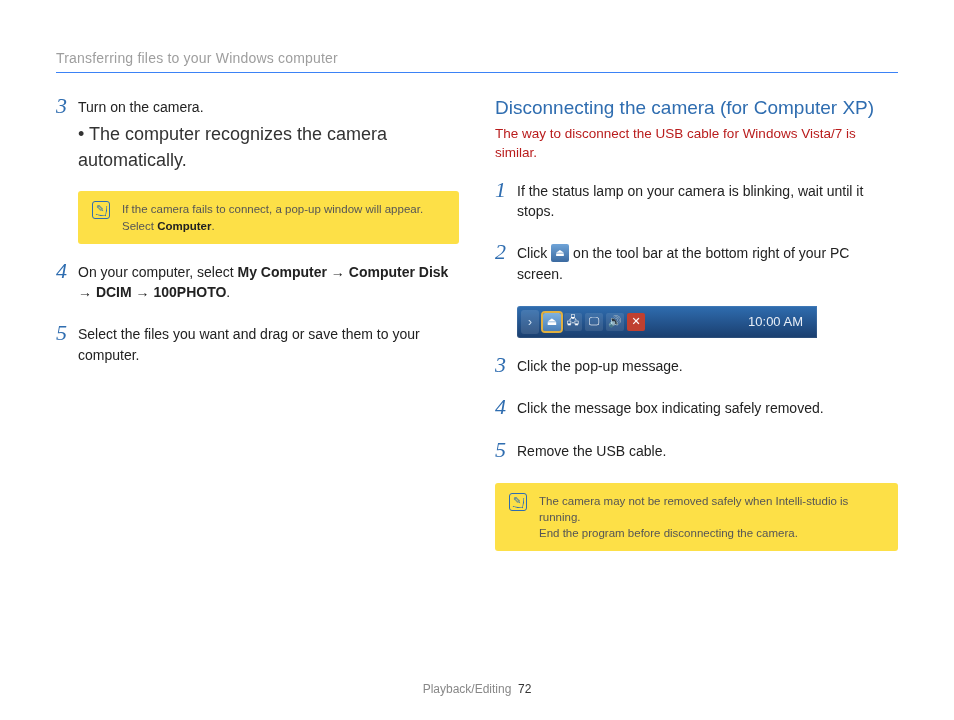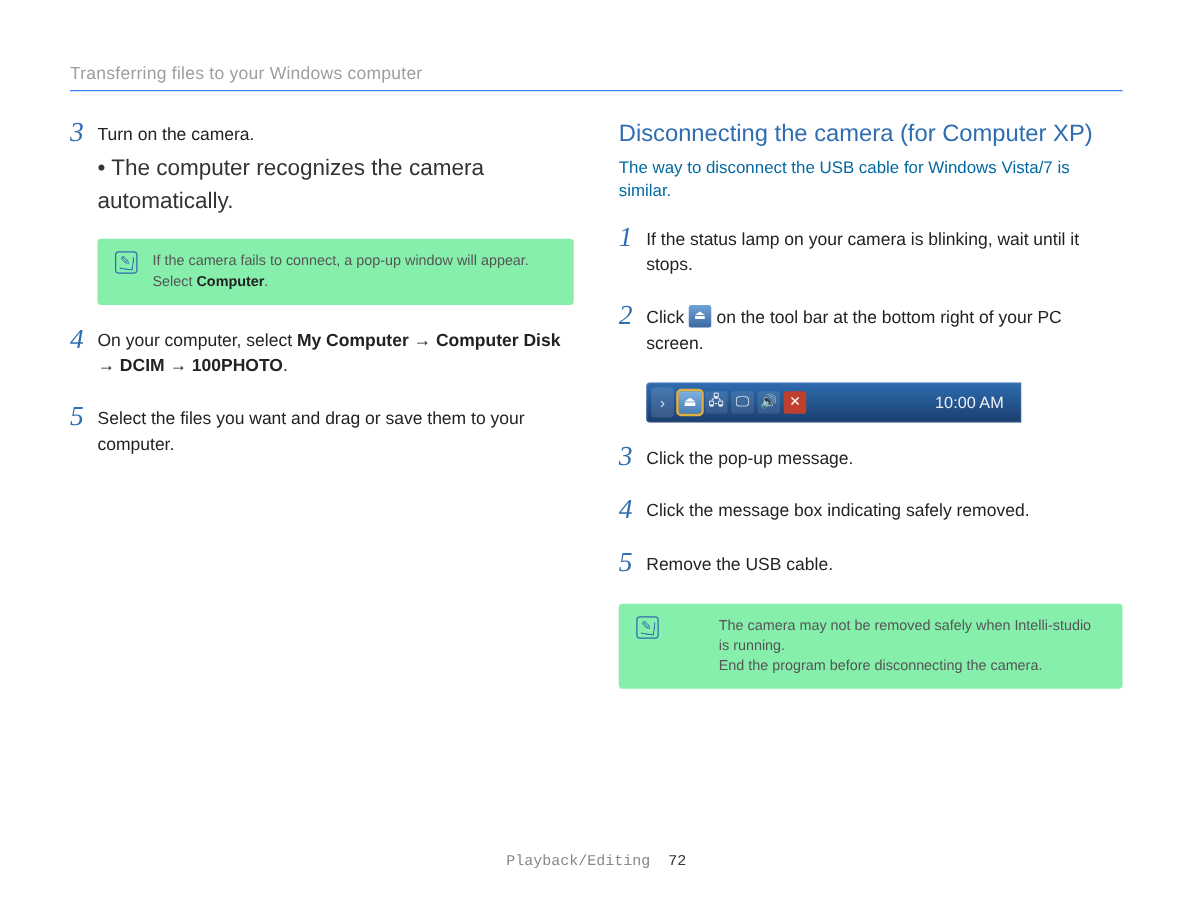--- a/index.html
+++ b/index.html
@@ -8,40 +8,40 @@
   .breadcrumb { color: #9e9e9e; font-size: 14px; font-weight: 300; border-bottom: 1px solid #3b82f6; padding-bottom: 6px; margin-bottom: 24px; letter-spacing: 0.2px; }
   .cols { display: flex; gap: 36px; }
   .col { flex: 1 1 0; }
   .step { display: flex; margin-bottom: 18px; }
   .num { font-size: 22px; font-style: italic; color: #2f6db0; font-family: Georgia, "Times New Roman", serif; width: 22px; flex: 0 0 22px; line-height: 1; margin-top: -2px; font-weight: 400; }
   .body { flex: 1; font-size: 14px; line-height: 1.45; color: #222; }
   .body .lead { margin-bottom: 4px; }
   .body ul { list-style: none; padding-left: 0; }
   .body ul li { font-size: 18px; color: #333; }
   .body ul li::before { content: "• "; }
-  .note { background: #86efac; border-radius: 3px; padding: 10px 14px 10px 14px; display: flex; align-items: flex-start; margin: 10px 0 18px 22px; }
-  .note2 { margin-left: 0; gap: 36px; }
+  .note { background: #fde047; border-radius: 3px; padding: 10px 14px 10px 14px; display: flex; align-items: flex-start; margin: 10px 0 18px 22px; }
+  .note2 { margin-left: 0; }
   .note-icon { width: 18px; height: 18px; border: 1.5px solid #2f6db0; border-radius: 3px; margin-right: 12px; flex: 0 0 18px; position: relative; }
   .note-icon::before { content: ""; position: absolute; left: 3px; top: 3px; width: 10px; height: 10px; border: 1.5px solid #2f6db0; border-radius: 2px; transform: rotate(8deg); border-top: none; border-left: none; }
   .note-icon::after { content: "✎"; font-size: 10px; color: #2f6db0; position: absolute; left: 3px; top: 1px; }
   .note-text { font-size: 11.5px; color: #555; line-height: 1.4; }
   .note-text b { font-weight: 700; color: #222; }
   .h2 { color: #2f6db0; font-size: 19px; font-weight: 400; margin-bottom: 6px; }
-  .sub { font-size: 13.5px; color: #0369a1; margin-bottom: 18px; line-height: 1.4; }
+  .sub { font-size: 13.5px; color: #b91c1c; margin-bottom: 18px; line-height: 1.4; }
   .inline-icon { display: inline-block; width: 18px; height: 18px; vertical-align: -4px; background: linear-gradient(#6fa4d8,#3b6aa0); border-radius: 2px; position: relative; }
   .inline-icon::after { content: "⏏"; font-size: 10px; color: #fff; position: absolute; left: 4px; top: 2px; }
   .taskbar { margin: 10px 0 18px 22px; width: 300px; height: 32px; background: linear-gradient(#2f6db0,#1a3e6e); border-radius: 3px 0 0 3px; display: flex; align-items: center; padding: 0 4px; position: relative; overflow: hidden; box-shadow: inset 0 0 0 1px rgba(255,255,255,0.08); }
   .tb-arrow { width: 18px; height: 24px; background: rgba(255,255,255,0.12); border-radius: 3px; display: flex; align-items: center; justify-content: center; color: #cfe1f3; font-size: 12px; margin-right: 4px; }
   .tb-icons { display: flex; gap: 3px; align-items: center; }
   .tb-icon { width: 18px; height: 18px; border-radius: 2px; background: rgba(255,255,255,0.1); display: flex; align-items: center; justify-content: center; font-size: 11px; color: #fff; }
   .tb-icon.hl { outline: 2px solid #e0b040; outline-offset: 0; background: linear-gradient(#7fb2e0,#4a7fb8); }
   .tb-icon.red { background: #c04030; }
   .tb-icon.orange { color: #e08030; }
   .tb-time { margin-left: auto; color: #e8eef6; font-size: 13px; padding-right: 10px; font-weight: 300; }
-  .footer { position: absolute; bottom: 24px; left: 0; width: 100%; text-align: center; font-size: 12px; color: #888; font-family: Liberation Mono, monospace; }
+  .footer { position: absolute; bottom: 24px; left: 0; width: 100%; text-align: center; font-size: 12px; color: #888; }
   .footer .pn { color: #333; }
   b { font-weight: 700; }
 </style>
 </head>
 <body>
 
 <div class="page">
   <div class="breadcrumb">Transferring files to your Windows computer</div>
 
   <div class="cols">

